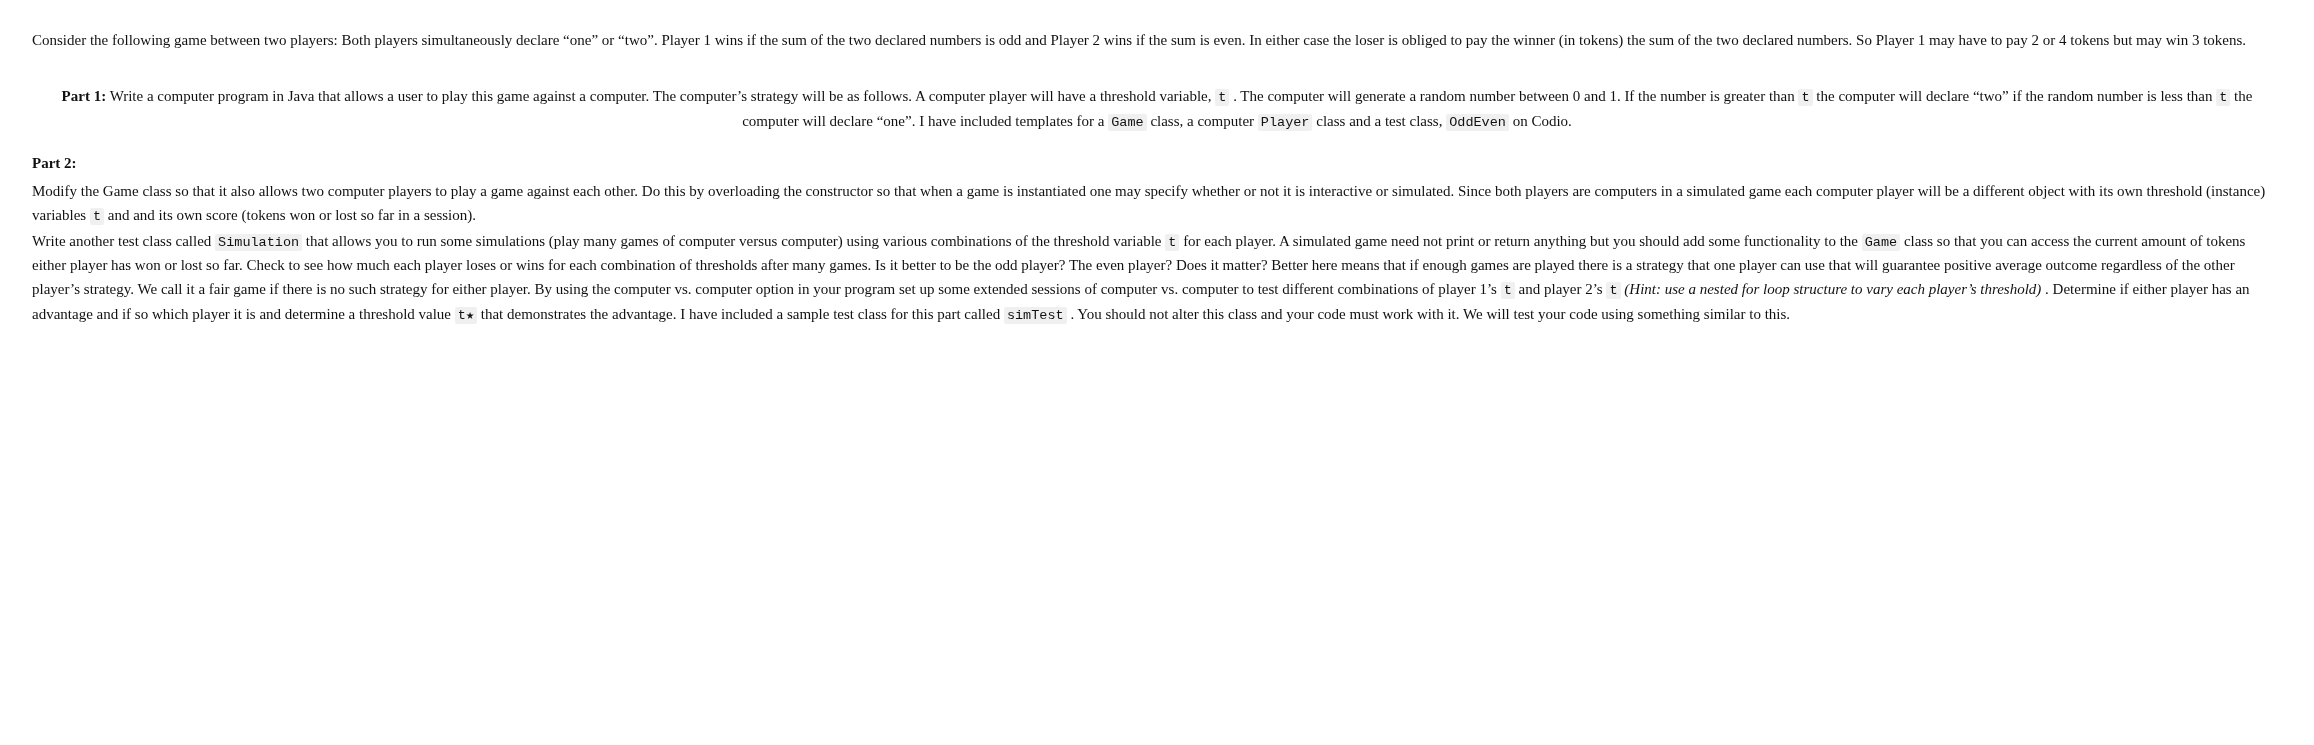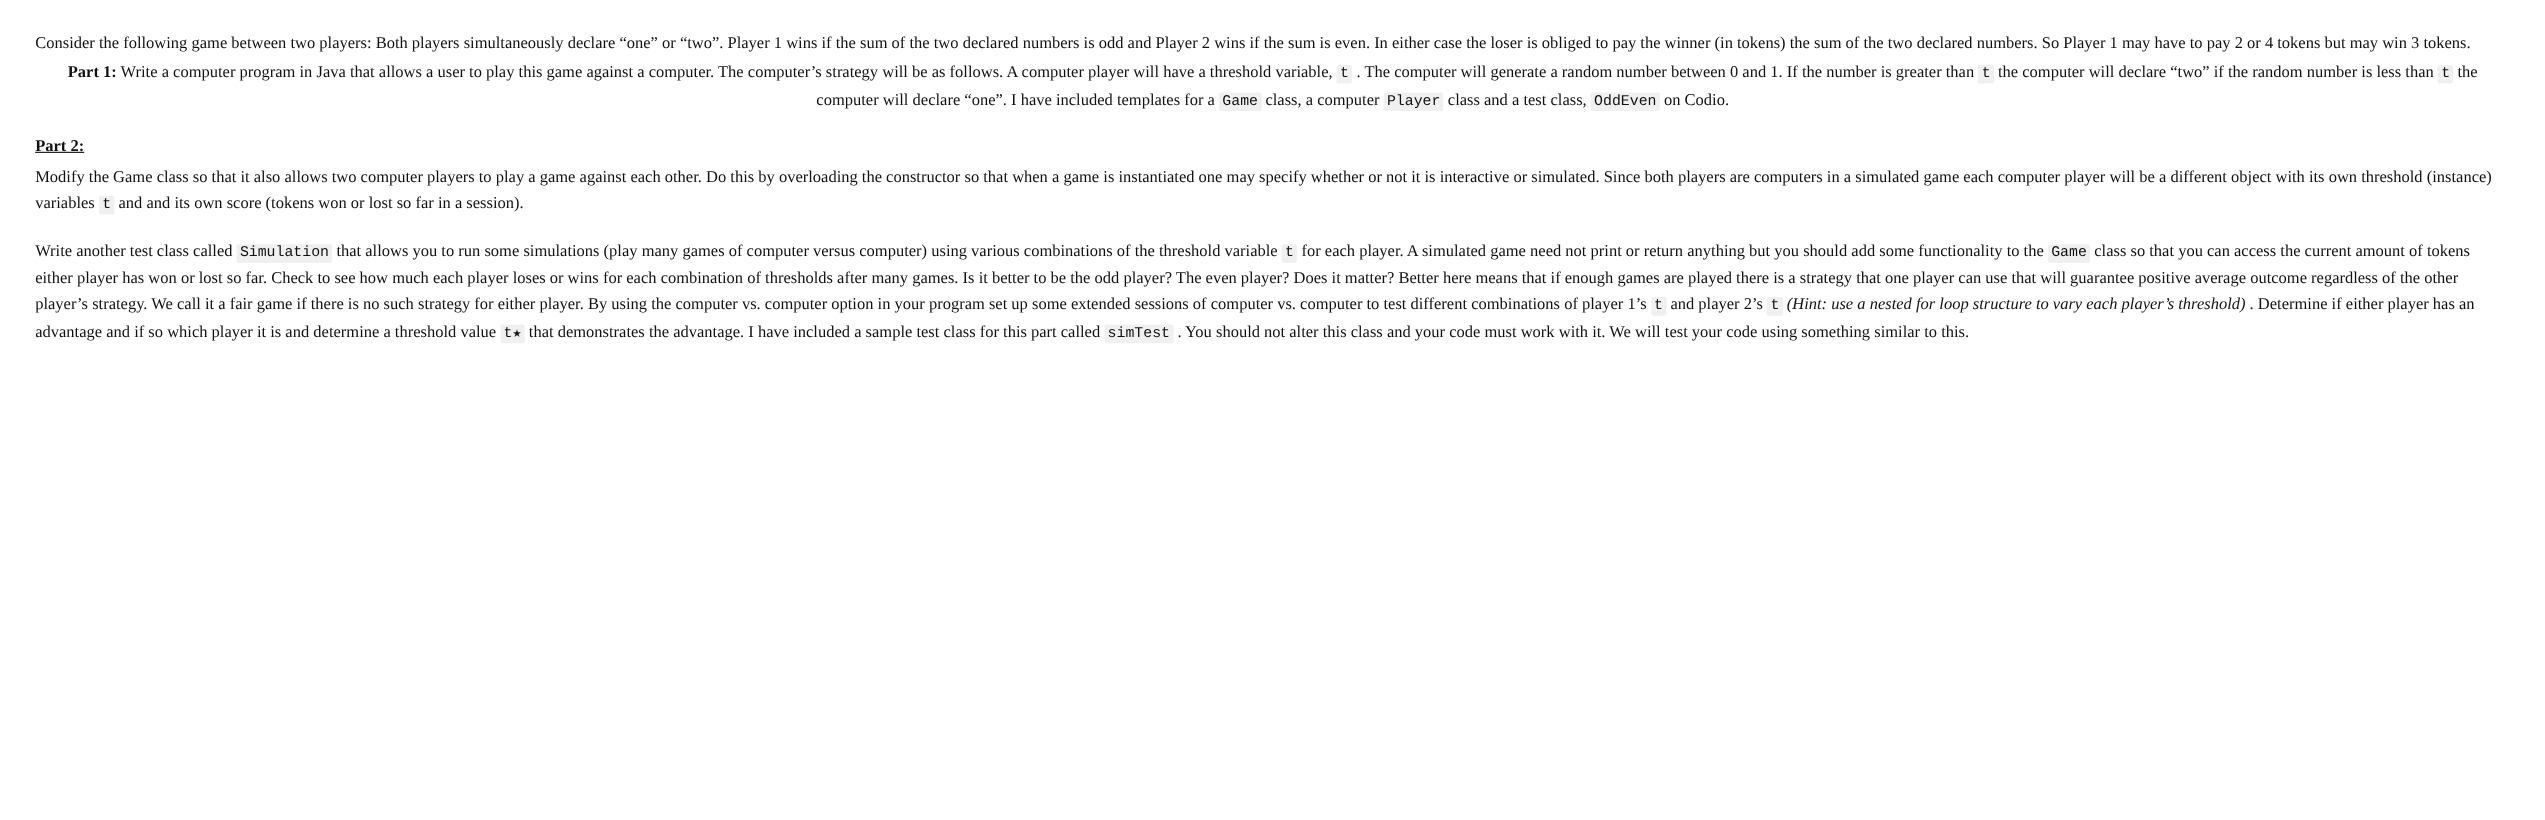--- a/index.html
+++ b/index.html
@@ -20,40 +20,39 @@
 
     .content-area {
       max-width: 2250px;
     }
 
     p {
       margin-bottom: 14px;
     }
 
     .intro-paragraph {
-      margin-bottom: 2px;
+      margin-bottom: 32px;
     }
 
     .part-label {
       font-weight: bold;
     }
 
     .part1-block {
       margin-bottom: 18px;
       text-align: center;
     }
 
     .part2-header {
       font-weight: bold;
       margin-bottom: 4px;
-      text-decoration: underline;
     }
 
     .part2-block {
-      margin-bottom: 19px;
+      margin-bottom: 1px;
     }
 
     .part3-block {
       margin-bottom: 16px;
     }
 
     code, .inline-code {
       font-family: 'Courier New', Courier, monospace;
       font-size: 13.5px;
       background: #f0f0f0;

